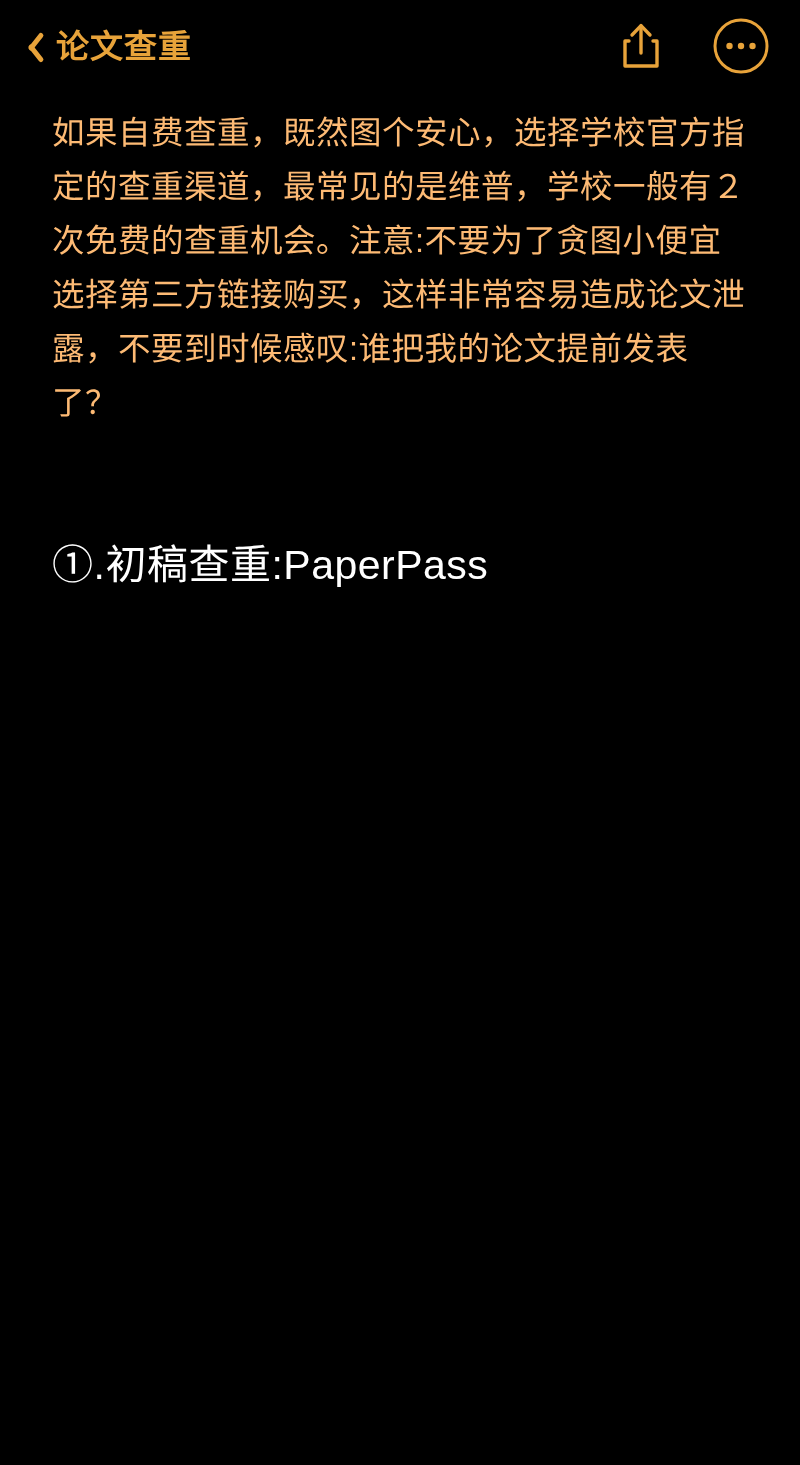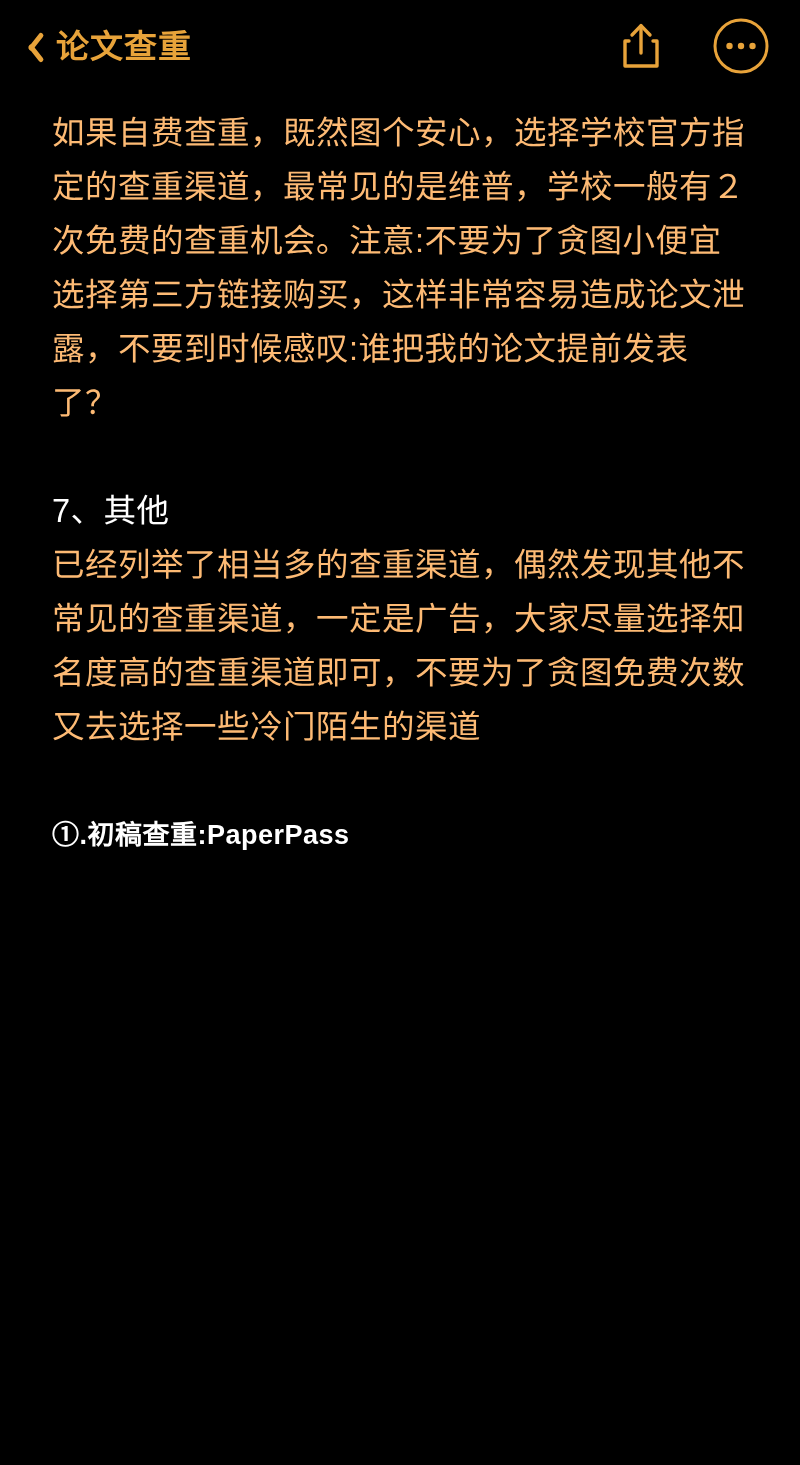--- a/index.html
+++ b/index.html
@@ -127,25 +127,25 @@
   .heading {
     font-size: 32.5px;
     line-height: 54px;
     color: #ffffff;
     margin: 0;
     font-weight: 400;
     letter-spacing: 0.5px;
   }
 
   .list-line {
-    font-size: 27px;
+    font-size: 41px;
     line-height: 54px;
     color: #ffffff;
     margin: 0;
-    font-weight: 700;
+    font-weight: 400;
     letter-spacing: 0.5px;
     white-space: pre-wrap;
   }
 </style>
 </head>
 <body>
 
 <div class="app">
 
   <div class="header">
@@ -179,24 +179,20 @@
   </div>
 
   <div class="content">
 
     <div>
       <p class="para">如果自费查重，既然图个安心，选择学校官方指定的查重渠道，最常见的是维普，学校一般有２次免费的查重机会。注意:不要为了贪图小便宜选择第三方链接购买，这样非常容易造成论文泄露，不要到时候感叹:谁把我的论文提前发表了？</p>
     </div>
 
     <div class="block-gap"></div>
 
-    <div>
-      <p class="heading">7、其他</p>
-      <p class="para">已经列举了相当多的查重渠道，偶然发现其他不常见的查重渠道，一定是广告，大家尽量选择知名度高的查重渠道即可，不要为了贪图免费次数又去选择一些冷门陌生的渠道</p>
-    </div>
 
     <div class="block-gap"></div>
 
     <div>
       <p class="list-line">①.初稿查重:PaperPass</p>
     </div>
 
   </div>
 
 </div>

